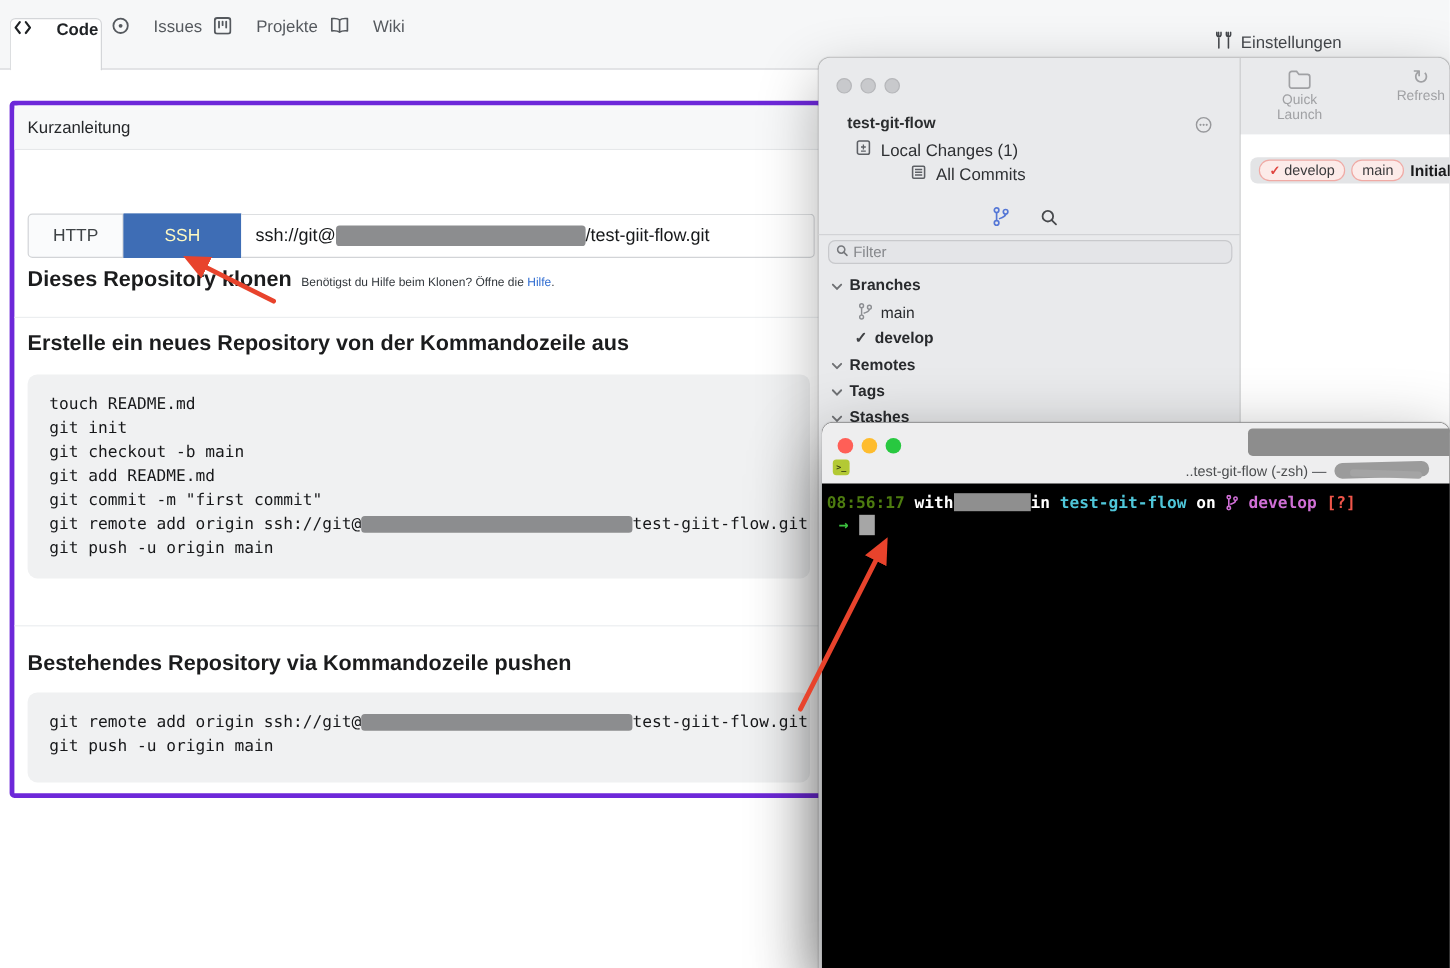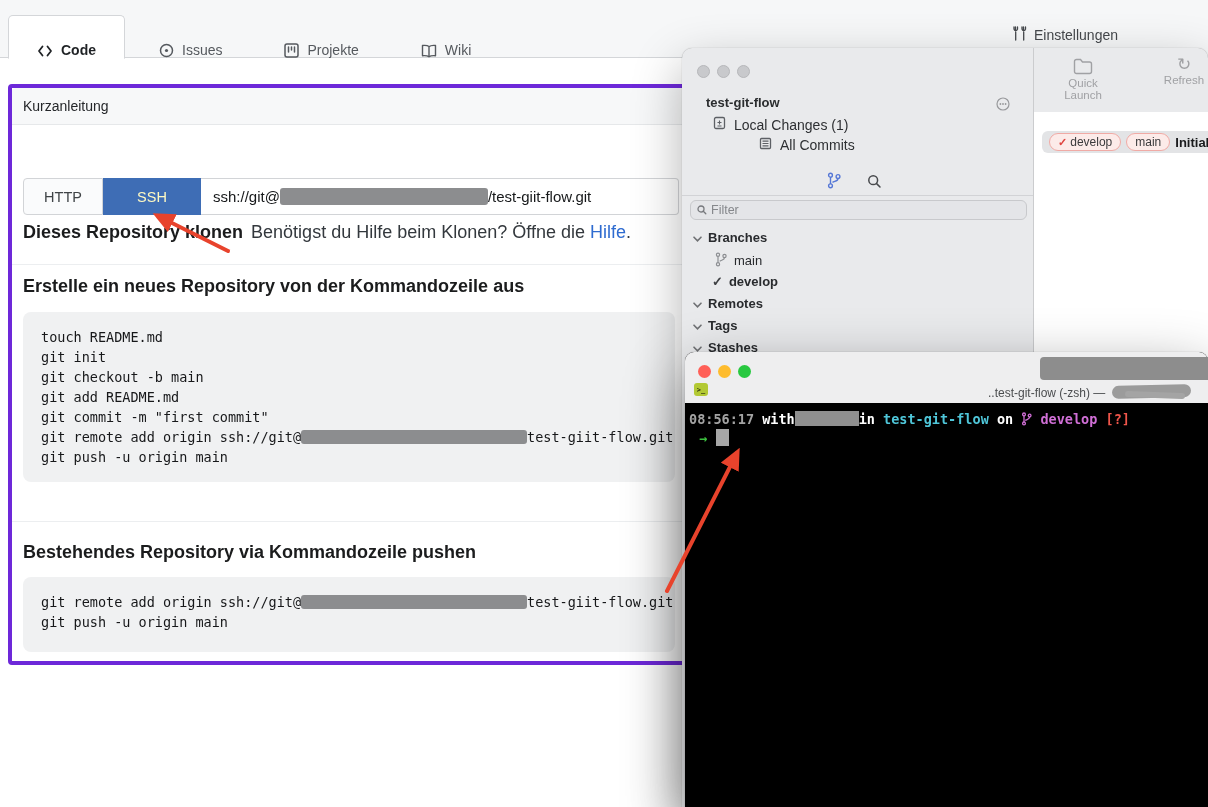--- a/index.html
+++ b/index.html
@@ -5,37 +5,37 @@
   * { margin:0; padding:0; box-sizing:border-box; }
   html,body { width:1208px; height:807px; overflow:hidden; background:#fff;
     font-family:"Liberation Sans", sans-serif; }
   .abs { position:absolute; }
 
   
   #page { position:absolute; inset:0; background:#fff; }
   .topbar { position:absolute; left:0; top:0; width:1208px; height:58px;
     background:#f6f7f8; border-bottom:1px solid #d4d6d9; }
   .tabs { position:absolute; left:8px; top:0; height:58px; display:flex; align-items:flex-end; }
-  .tab { display:flex; align-items:flex-end; gap:8px; font-size:14px; color:#55595e;
-    padding:0 28px; height:44px; cursor:pointer; }
+  .tab { display:flex; align-items:flex-start; gap:20px; font-size:14px; color:#55595e;
+    padding:0 2px; height:44px; cursor:pointer; }
   .tab.active { background:#fff; border:1px solid #d4d6d9; border-bottom:1px solid #fff;
     border-radius:5px 5px 0 0; margin-bottom:-1px; font-weight:bold; color:#1f2225; z-index:2; }
   .tab + .tab { margin-left:6px; }
   .tab svg { display:block; }
   .settings { position:absolute; right:90px; top:26px; display:flex; gap:7px;
     align-items:center; font-size:14px; color:#45484c; }
 
   .quickbox { position:absolute; left:8px; top:84px; width:680px; height:581px;
     background:#fff; border:4px solid #6d28d9; border-radius:4px; }
   .qheader { position:absolute; left:0; top:0; width:100%; height:37px; background:#f7f8f9;
     border-bottom:1px solid #e6e8ea; border-radius:4px 4px 0 0; display:flex;
     align-items:center; padding-left:11px; font-size:14px; color:#25272a; }
   .qh-row { position:absolute; left:11px; display:flex; align-items:baseline; gap:8px; white-space:nowrap; }
   .qh-row h2 { font-size:18px; color:#1b1c1d; }
-  .qh-sub { font-size:18px; color:#33383d; }
+  .qh-sub { font-size:10px; color:#33383d; }
   a.hilfe { color:#2e6bd0; text-decoration:none; }
   .clone-row { position:absolute; left:11px; top:90px; width:656px; height:37px; display:flex; }
   .btn-http { width:80px; background:#fafbfc; border:1px solid #d2d4d7;
     border-radius:4px 0 0 4px; color:#3f4346; font-size:14.5px;
     display:flex; align-items:center; justify-content:center; }
   .btn-ssh { width:98px; background:#3e6db5; border:1px solid #3e6db5; color:#fef9c3;
     font-size:14.5px; display:flex; align-items:center; justify-content:center; }
   .clone-url { flex:1; border:1px solid #d2d4d7; border-left:none; border-radius:0 4px 4px 0;
     background:#fff; display:flex; align-items:center; padding-left:12px;
     font-size:15px; color:#16181a; white-space:nowrap; overflow:hidden; }
@@ -95,21 +95,21 @@
     display:flex; align-items:center; justify-content:center;
     font-family:"DejaVu Sans Mono", monospace; }
   .term-title { position:absolute; left:303px; top:34px; font-size:12px; color:#4b4d4f; white-space:nowrap; }
   .scribble { position:absolute; left:427px; top:33px; width:79px; height:13px;
     background:#9b9b9b; border-radius:7px; transform:rotate(-1.5deg); }
   .scribble2 { position:absolute; left:440px; top:40px; width:60px; height:6px;
     background:#a4a4a4; border-radius:4px; transform:rotate(2deg); }
   .term-body { position:absolute; left:0; top:51px; width:100%; padding:6px 0 0 4px;
     font-family:"DejaVu Sans Mono", monospace; font-size:13.5px; font-weight:bold; }
   .pline { display:flex; align-items:center; height:19px; white-space:pre; }
-  .t-time { color:#a3a3a3;text-align:center; } .t-white { color:#fff; } .t-repo { color:#4fc6d9; }
+  .t-time { color:#4d7c0f;text-align:center; } .t-white { color:#fff; } .t-repo { color:#4fc6d9; }
   .t-branch { color:#d06fd6; } .t-status { color:#ef554a; } .t-arrow { color:#3cc13f; }
   .t-block { display:inline-block; width:64px; height:15px; background:#8f8f8f; }
   .cursor { display:inline-block; width:13px; height:17px; background:#a6a6a6; }
 
   
   #overlay { position:absolute; inset:0; pointer-events:none; z-index:50; }
 </style>
 </head>
 <body>
 

